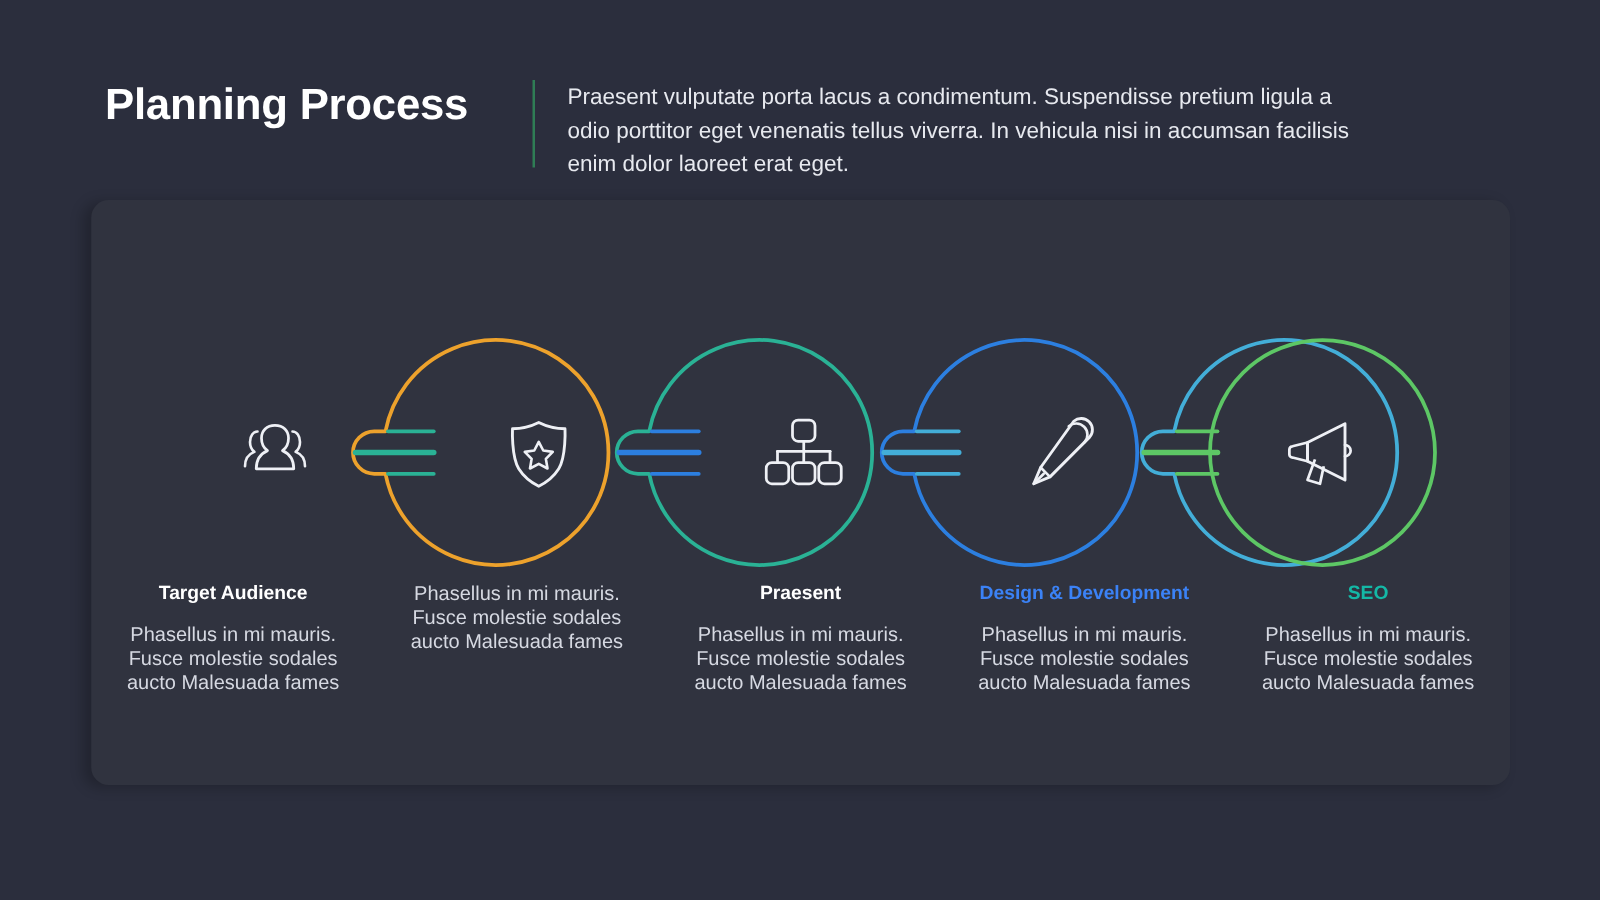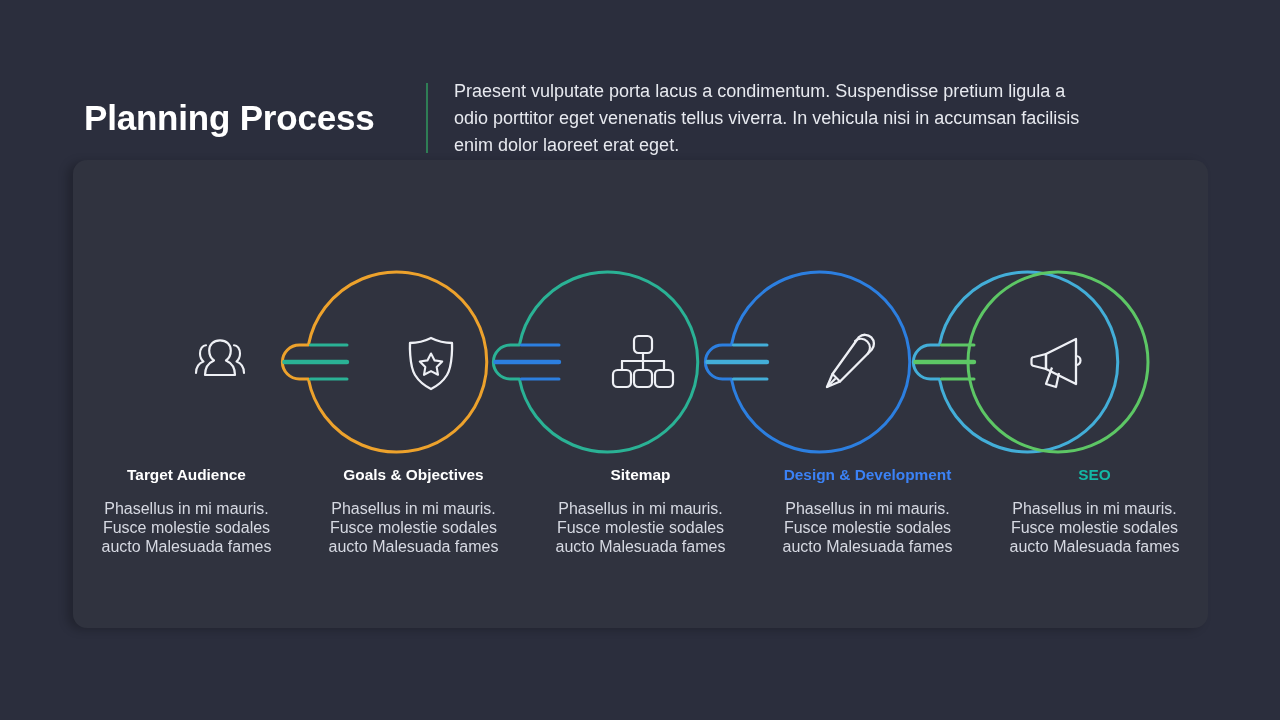--- a/index.html
+++ b/index.html
@@ -11,24 +11,23 @@
   }
   #slide {
     position:relative;
     width:1280px; height:720px;
     background:#2b2e3d;
   }
 
   
   #header {
     position:absolute;
-    left:84px; top:79px;
+    left:84px; top:64px;
     width:1010px; height:78px;
     display:flex;
-    align-items:center;
   }
   #title {
     font-size:35px;
     font-weight:bold;
     color:#ffffff;
     letter-spacing:-0.2px;
     white-space:nowrap;
     width:356px;
   }
   #divider {
@@ -185,25 +184,24 @@
         </g>
       </g>
   </svg>
 
   <div id="captions">
       <div class="caption">
         <div class="cap-title" style="color: rgb(255, 255, 255);">Target Audience</div>
         <div class="cap-body" style="color: rgb(214, 217, 226);">Phasellus in mi mauris. Fusce molestie sodales aucto Malesuada fames</div>
       </div>
       <div class="caption">
-        <div class="cap-title" style="color: rgb(255, 255, 255);">Goals &amp; Objectives</div>
-        <div class="cap-body" style="color: rgb(214, 217, 226);">Phasellus in mi mauris. Fusce molestie sodales aucto Malesuada fames</div>
-      </div>
-      <div class="caption">
-        <div class="cap-title" style="color: rgb(255, 255, 255);">Sitemap</div>
+        <div class="cap-body" style="color: rgb(214, 217, 226);">Phasellus in mi mauris. Fusce molestie sodales aucto Malesuada fames</div>
+      </div>
+      <div class="caption">
+        <div class="cap-title" style="color: rgb(255, 255, 255);">Praesent</div>
         <div class="cap-body" style="color: rgb(214, 217, 226);">Phasellus in mi mauris. Fusce molestie sodales aucto Malesuada fames</div>
       </div>
       <div class="caption">
         <div class="cap-title" style="color: #3b82f6;">Design &amp; Development</div>
         <div class="cap-body" style="color: rgb(214, 217, 226);">Phasellus in mi mauris. Fusce molestie sodales aucto Malesuada fames</div>
       </div>
       <div class="caption">
         <div class="cap-title" style="color: #14b8a6;">SEO</div>
         <div class="cap-body" style="color: rgb(214, 217, 226);">Phasellus in mi mauris. Fusce molestie sodales aucto Malesuada fames</div>
       </div>

